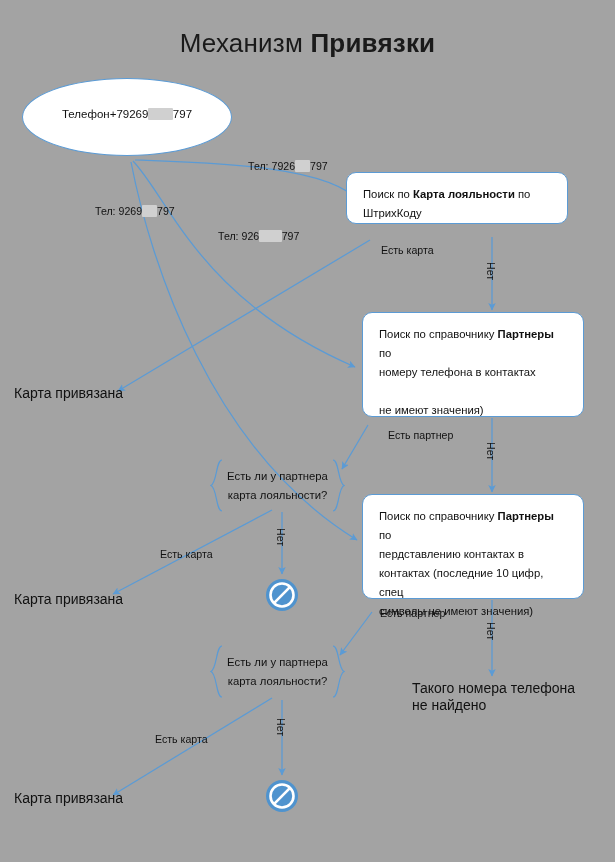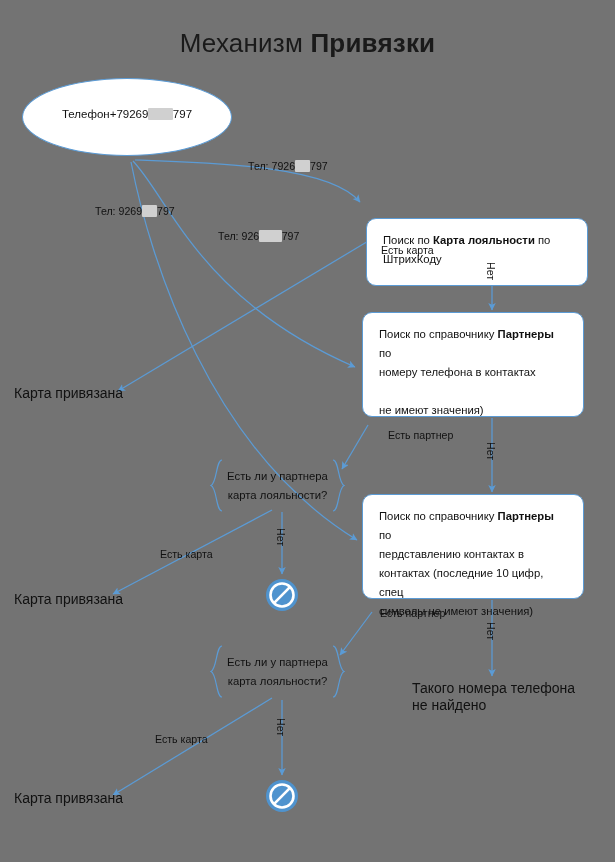--- a/index.html
+++ b/index.html
@@ -8,21 +8,21 @@
     background: #ffffff;
   }
   body {
     font-family: "Liberation Sans", sans-serif;
     color: #111111;
   }
   #canvas {
     position: relative;
     width: 615px;
     height: 862px;
-    background: #737373;
+    background: #a3a3a3;
     overflow: hidden;
   }
   #wires {
     position: absolute;
     left: 0;
     top: 0;
     width: 615px;
     height: 862px;
   }
   .lyr {
@@ -195,21 +195,21 @@
     <div class="elabel" style="left:248px; top:160px;">
       <span>Тел: 7926</span><span class="redact">██</span><span>797</span>
     </div>
     <div class="elabel" style="left:95px; top:205px;">
       <span>Тел: 9269</span><span class="redact">██</span><span>797</span>
     </div>
     <div class="elabel" style="left:218px; top:230px;">
       <span>Тел: 926</span><span class="redact">███</span><span>797</span>
     </div>
 
-    <div class="rbox" style="left:366px; top:172px; width:222px; height:68px;margin-top:46px;">
+    <div class="rbox" style="left:346px; top:172px; width:222px; height:52px;">
       <span>Поиск по </span><b>Карта лояльности</b><span> по</span><br>
       <span>ШтрихКоду</span>
     </div>
 
     <div class="rbox" style="left:362px; top:312px; width:222px; height:105px;">
       <span>Поиск по справочнику </span><b>Партнеры</b><span> по</span><br>
       <span>номеру телефона в контактах</span><br>
       <br>
       <span>не имеют значения)</span>
     </div>

